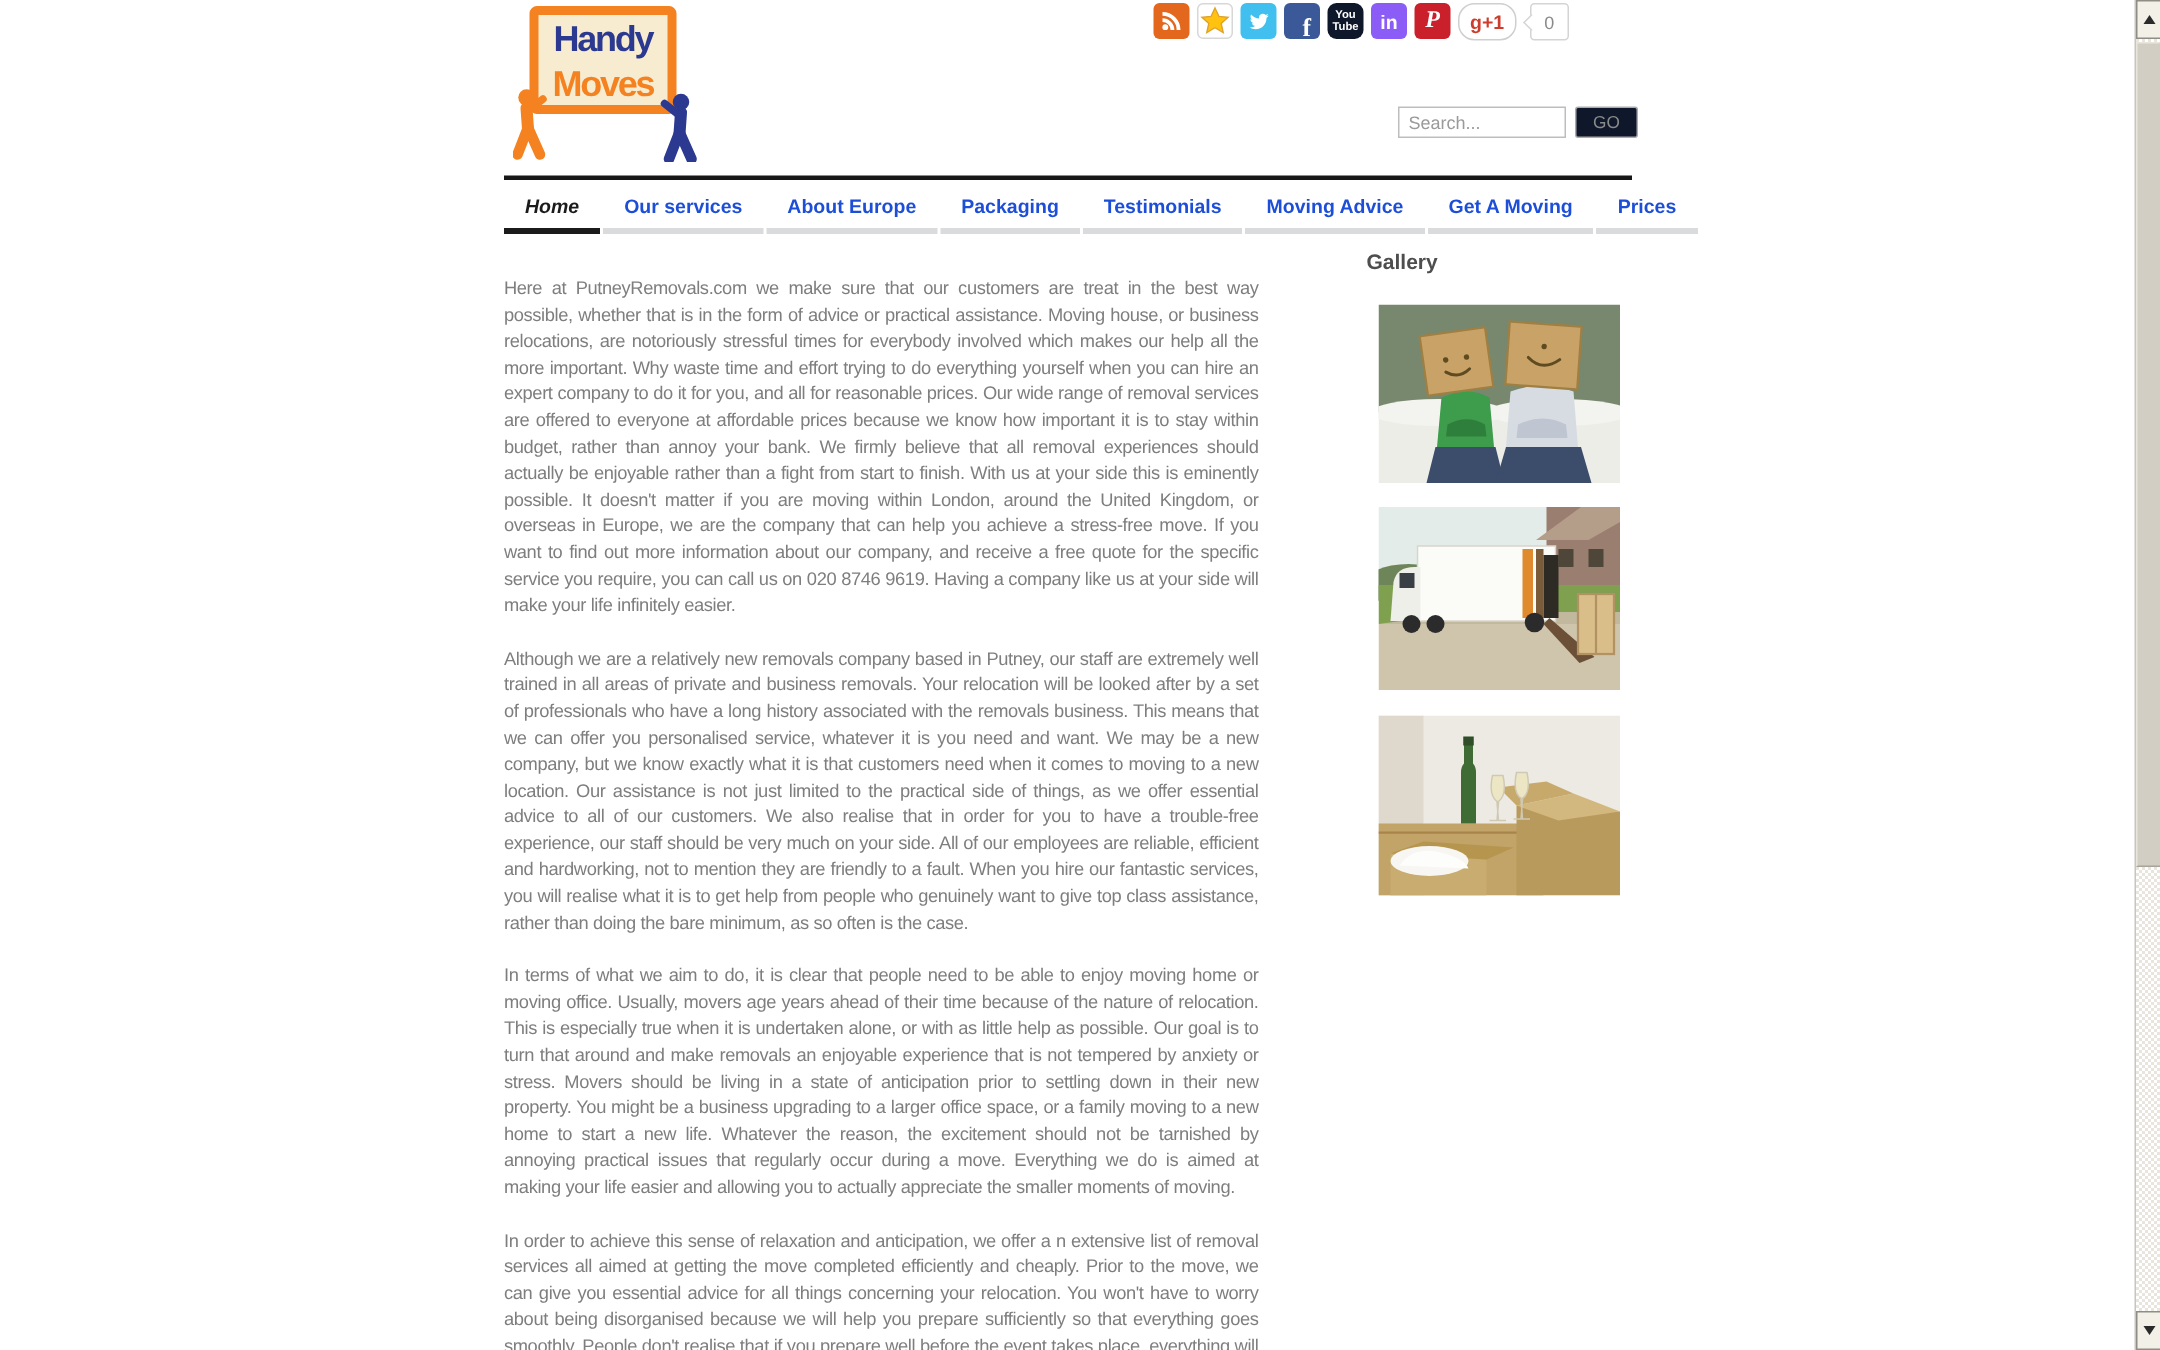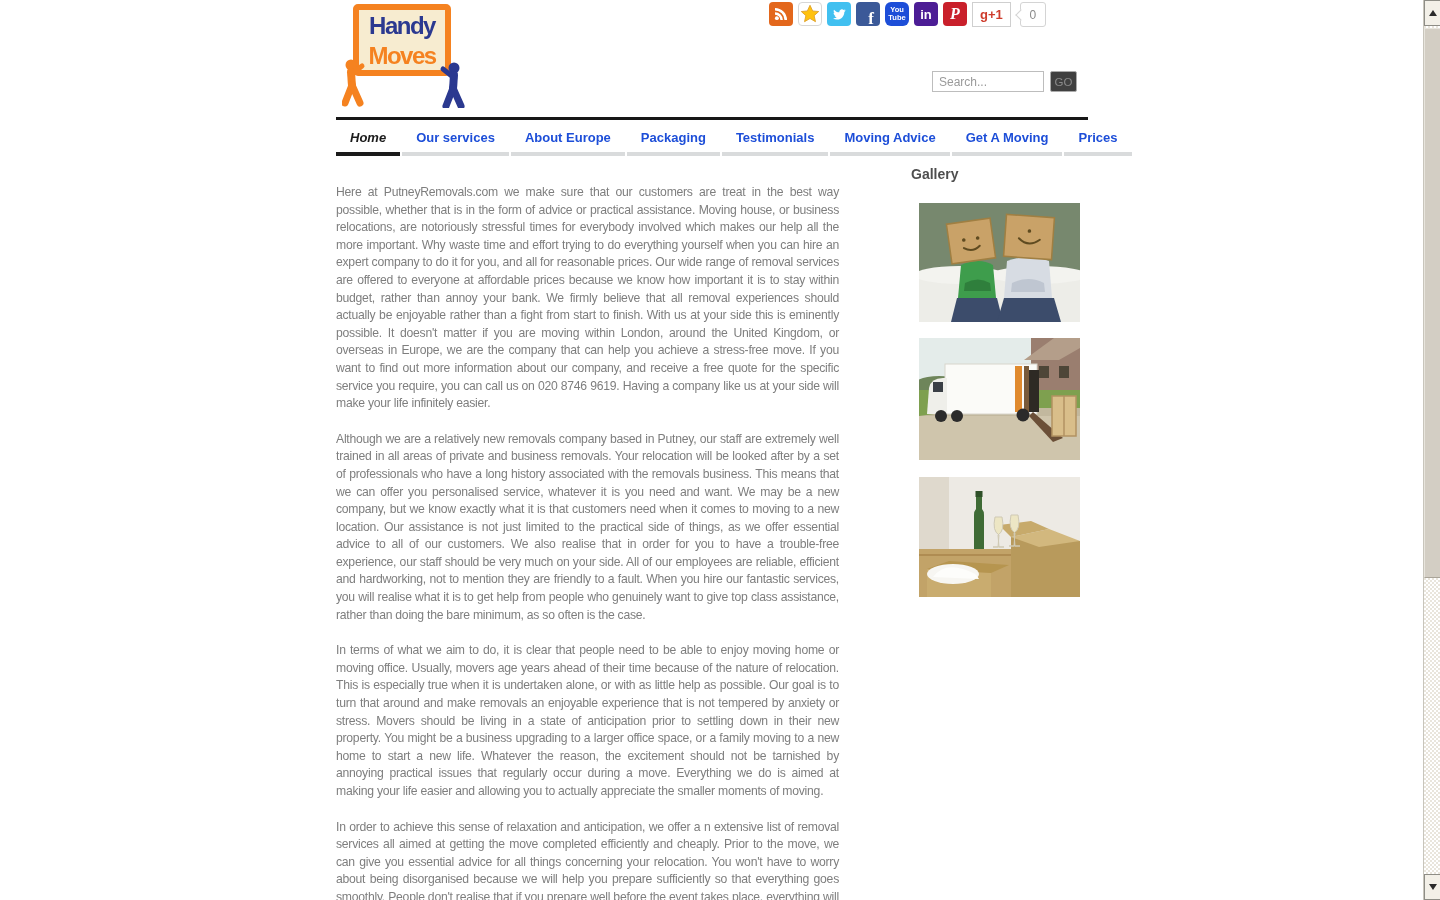--- a/index.html
+++ b/index.html
@@ -14,41 +14,41 @@
   
   .social-row { position: absolute; left: 433px; top: 2px; display: flex; gap: 5px; align-items: flex-start; }
   .tile { width: 24px; height: 24px; border-radius: 4px; display: flex; align-items: center;
     justify-content: center; cursor: pointer; flex: 0 0 auto; position: relative; overflow: hidden; }
   .tile-rss { background: #E3671C; }
   .tile-fav { background: #fff; border: 1px solid #d7d7d7; }
   .tile-tw  { background: #41C0F0; }
   .tile-fb  { background: #3B5998; color: #fff; font-weight: bold; font-size: 17px;
               font-family: "Liberation Serif", serif; align-items: flex-end; justify-content: flex-end;
               padding: 0 6px 0 0; line-height: 14px; }
-  .tile-yt  { background: #1d4ed8; border-radius: 6px; flex-direction: column; color: #fff;
+  .tile-yt  { background: #0f172a; border-radius: 6px; flex-direction: column; color: #fff;
               font-size: 7.5px; font-weight: bold; line-height: 8px; }
-  .tile-li  { background: #4c1d95; color: #fff; font-weight: bold; font-size: 13px; }
+  .tile-li  { background: #8b5cf6; color: #fff; font-weight: bold; font-size: 13px; }
   .tile-pin { background: #C9202B; color: #fff; font-weight: bold; font-style: italic;
               font-family: "Liberation Serif", serif; font-size: 16px; }
   .gplus-btn { height: 25px; padding: 0 7px; background: #fff; border: 1px solid #cfcfcf;
-              border-radius: 0; color: #CE3C2C; font-weight: bold; font-size: 13px;
+              border-radius: 11px; color: #CE3C2C; font-weight: bold; font-size: 13px;
               display: flex; align-items: center; cursor: pointer; }
   .gplus-count { height: 25px; min-width: 26px; background: #fff; border: 1px solid #d4d4d4;
               border-radius: 3px; color: #8a8a8a; font-size: 12px; display: flex;
               align-items: center; justify-content: center; position: relative; margin-left: 4px; }
   .gplus-count::before { content: ""; position: absolute; left: -4px; top: 8px; width: 7px; height: 7px;
               background: #fff; border-left: 1px solid #d4d4d4; border-bottom: 1px solid #d4d4d4;
               transform: rotate(45deg); }
 
   
   .search-row { position: absolute; left: 596px; top: 71px; display: flex; gap: 6px; }
   .search-input { width: 112px; height: 21px; border: 1px solid #bdbdbd; padding: 0 6px;
               font-size: 12px; color: #666; font-family: "Liberation Sans", sans-serif; }
   .search-input::placeholder { color: #9a9a9a; }
-  .go-btn { width: 27px; height: 21px; background: #404040; border: 1px solid #ababab;
+  .go-btn { width: 42px; height: 21px; background: #0f172a; border: 1px solid #ababab;
               color: #8a8a8a; font-size: 11.5px; cursor: pointer; border-radius: 2px; padding: 0;
               font-family: "Liberation Sans", sans-serif; }
 
   
   .nav { position: absolute; left: 0; top: 117px; width: 752px; border-top: 3px solid #171717;
               display: flex; }
   .nav-item { display: inline-block; font-size: 13px; font-weight: bold; color: #1d4ed8;
               text-decoration: none; padding: 10px 14px 7px; border-bottom: 4px solid #D9DBDC;
               margin-right: 2px; cursor: pointer; white-space: nowrap; }
   .nav-item.active { color: #1b1b1b; border-bottom-color: #1b1b1b; font-style: italic; }

